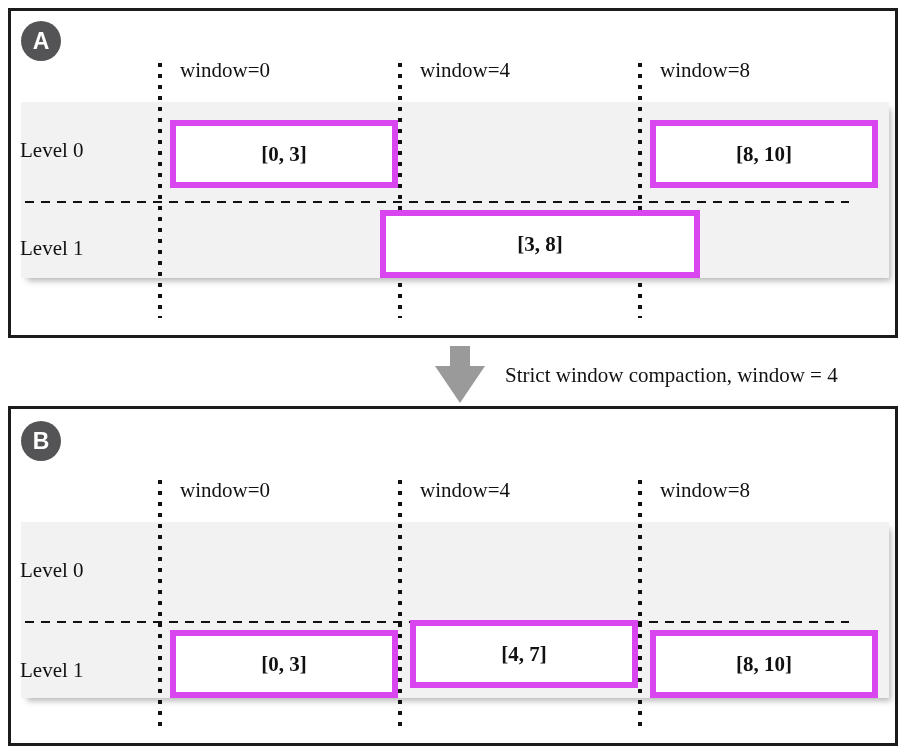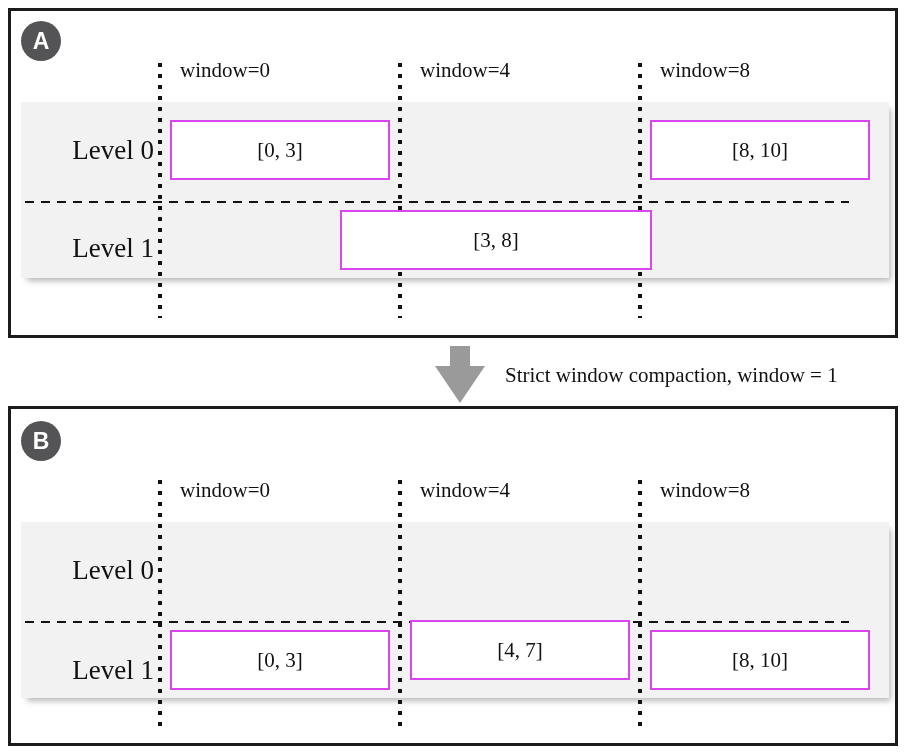--- a/index.html
+++ b/index.html
@@ -31,27 +31,28 @@
   }
   .dashline {
     position:absolute; height:2px; left:14px; width:824px;
     background:repeating-linear-gradient(to right, #111 0 9px, transparent 9px 16px);
   }
   .colhead {
     position:absolute; width:200px; 
     font-size:21px; line-height:22px; white-space:nowrap;
   }
   .rowlabel {
-    position:absolute; left:23px; width:120px; text-align:right;
-    font-size:27px; line-height:22px;
+    position:absolute; left:9px; width:120px; text-align:left;
+    font-size:21px; line-height:22px;
   }
   .ibox {
-    position:absolute; height:56px; background:#ffffff; border:2px solid #d946ef;
+    position:absolute; height:56px; background:#ffffff; border:6px solid #d946ef;
     display:flex; align-items:center; justify-content:center;
     font-size:21px;
+    font-weight:bold;
   }
   .arrow-shaft { position:absolute; left:450px; top:346px; width:20px; height:21px; background:#9a9a9a; }
   .arrow-head  {
     position:absolute; left:435px; top:366px; width:0; height:0;
     border-left:25px solid transparent; border-right:25px solid transparent;
     border-top:37px solid #9a9a9a;
   }
   .arrow-caption {
     position:absolute; left:505px; top:363px; font-size:21px; line-height:24px; white-space:nowrap;
   }
@@ -74,26 +75,26 @@
     <div class="colhead" style="left:409px; top:48px;">window=4</div>
     <div class="colhead" style="left:649px; top:48px;">window=8</div>
 
     <div class="rowlabel" style="top:128px;">Level 0</div>
     <div class="rowlabel" style="top:226px;">Level 1</div>
 
     <div class="dashline" style="top:190px;"></div>
 
     <div class="ibox" style="left:159px; top:109px; width:216px;">[0, 3]</div>
     <div class="ibox" style="left:639px; top:109px; width:216px;">[8, 10]</div>
-    <div class="ibox" style="left:329px; top:199px; width:308px;">[3, 8]</div>
+    <div class="ibox" style="left:369px; top:199px; width:308px;">[3, 8]</div>
   </section>
 
   <div class="arrow-shaft"></div>
   <div class="arrow-head"></div>
-  <div class="arrow-caption">Strict window compaction, window = 1</div>
+  <div class="arrow-caption">Strict window compaction, window = 4</div>
 
   <section class="panel" id="panelB">
     <div class="badge" style="top:12px;">B</div>
 
     <div class="band" style="top:113px;"></div>
 
     <div class="vdots" style="left:147px; top:71px; height:250px;"></div>
     <div class="vdots" style="left:387px; top:71px; height:250px;"></div>
     <div class="vdots" style="left:627px; top:71px; height:250px;"></div>
 

